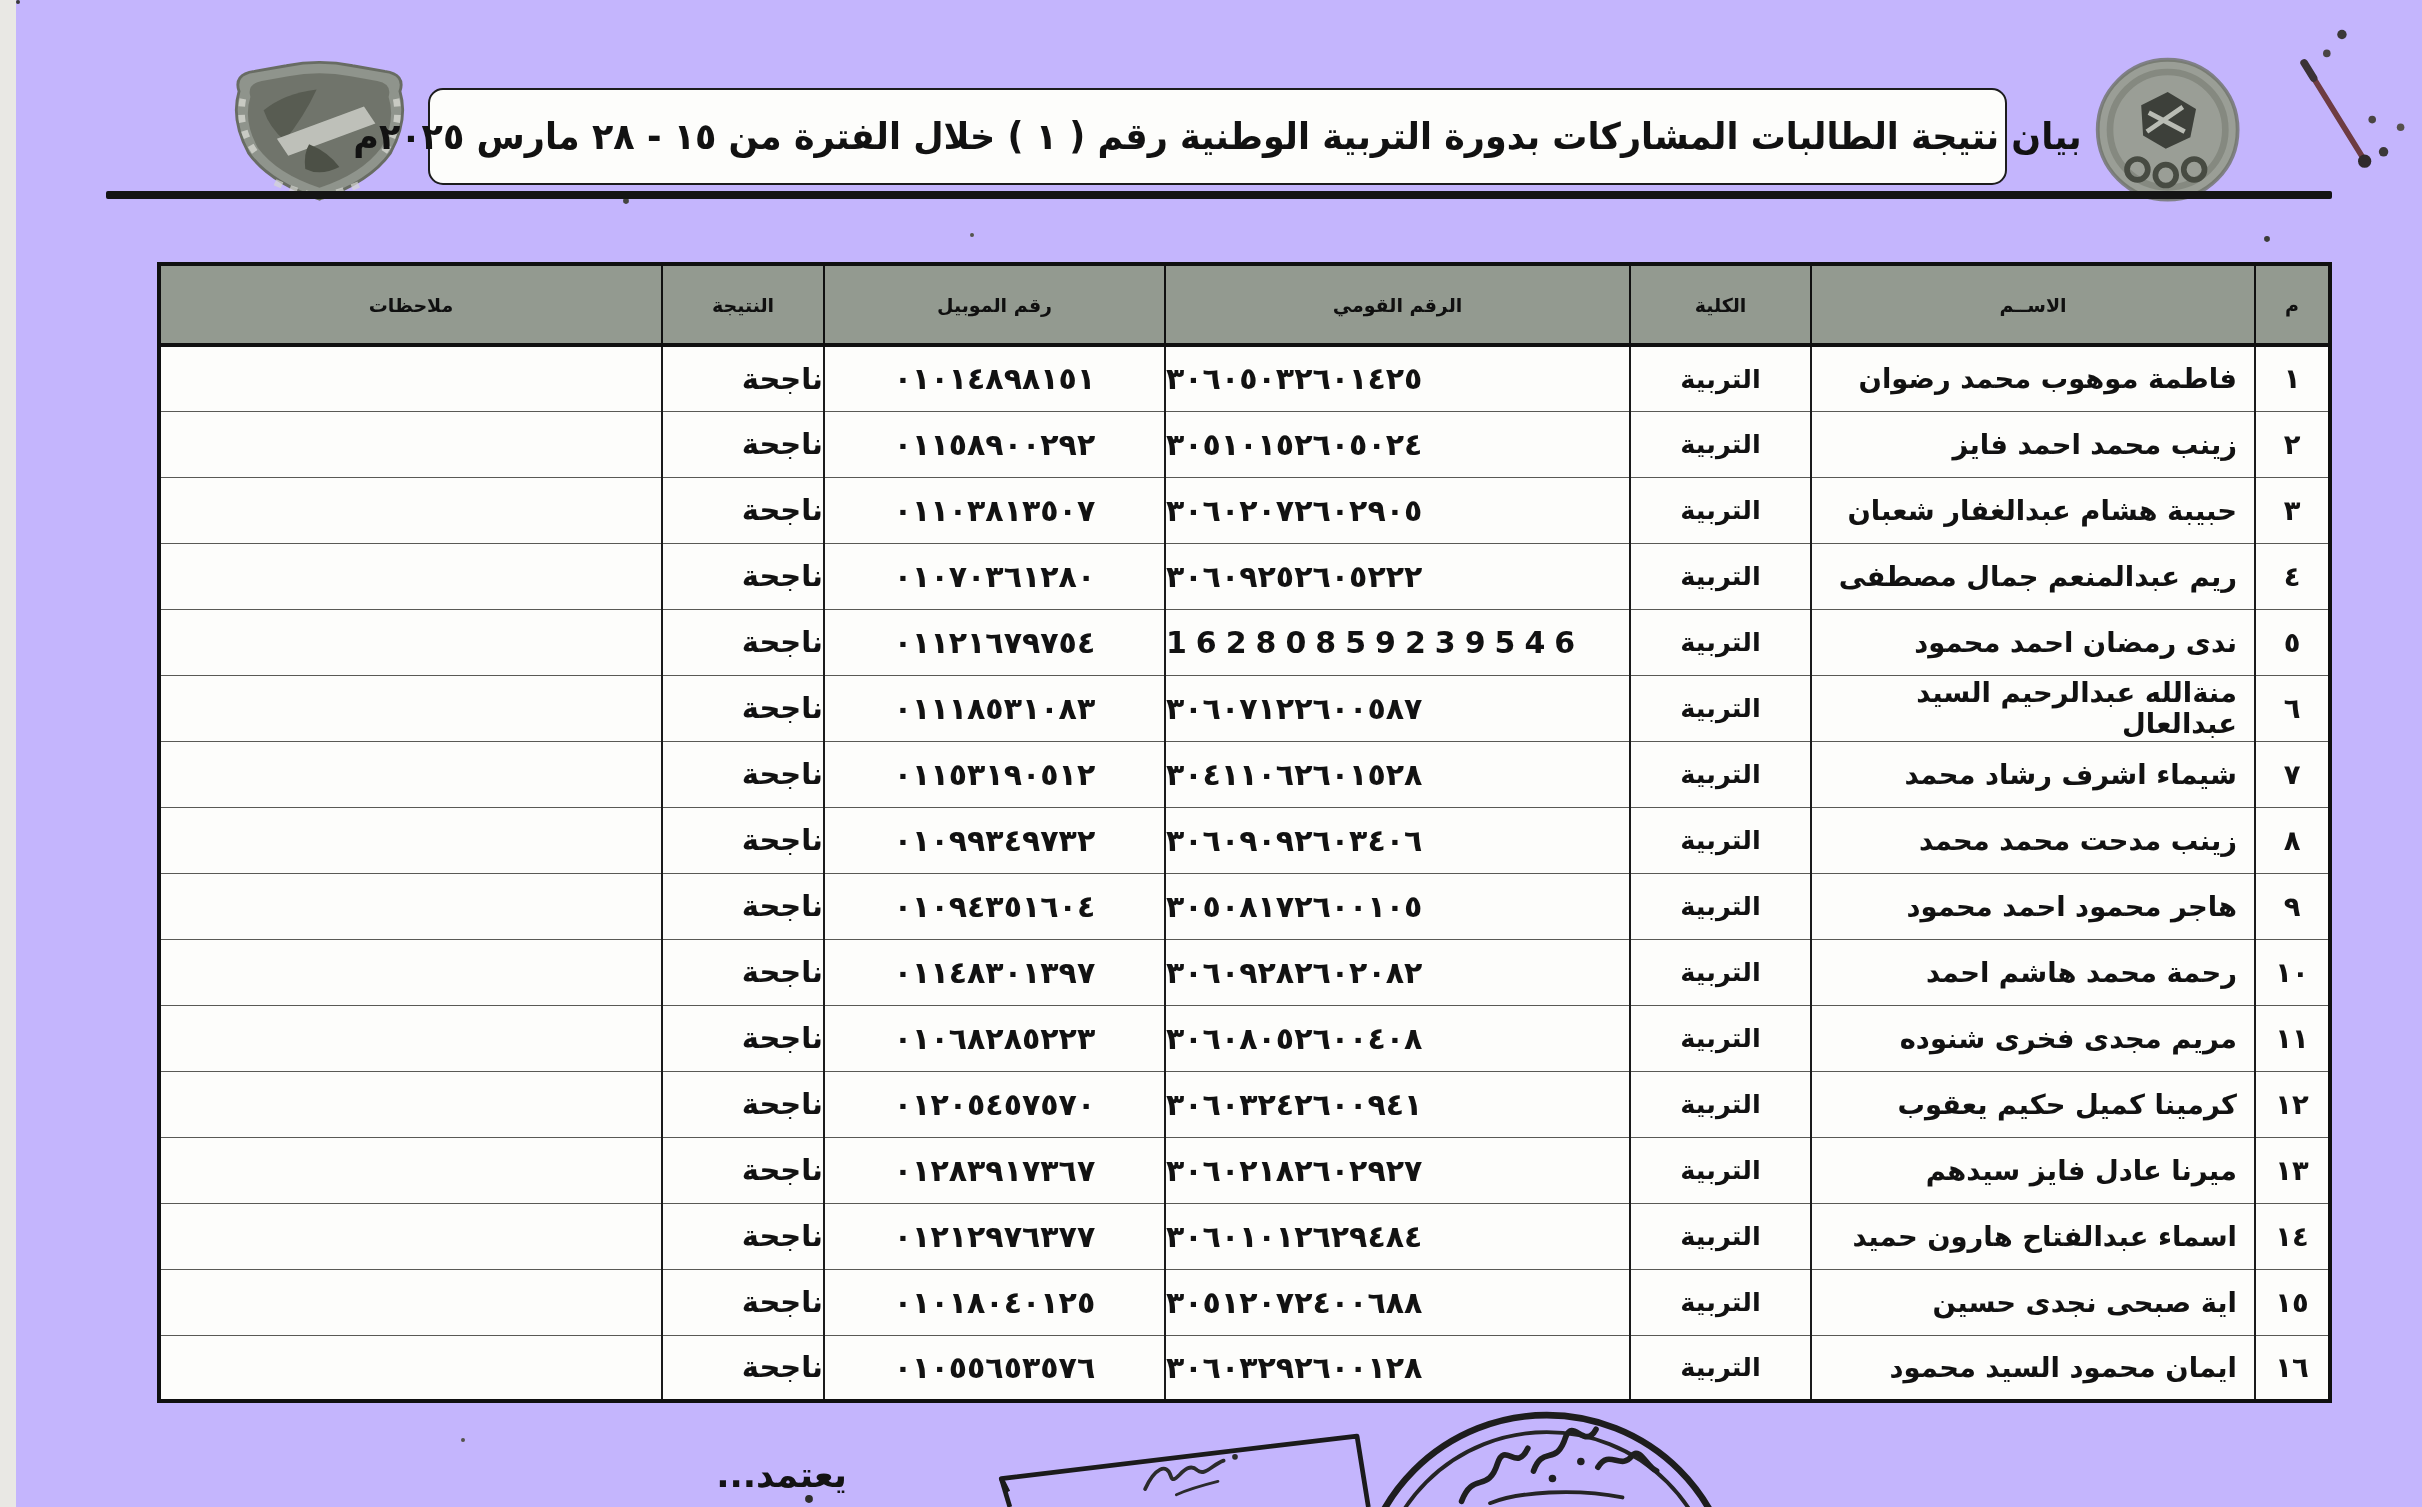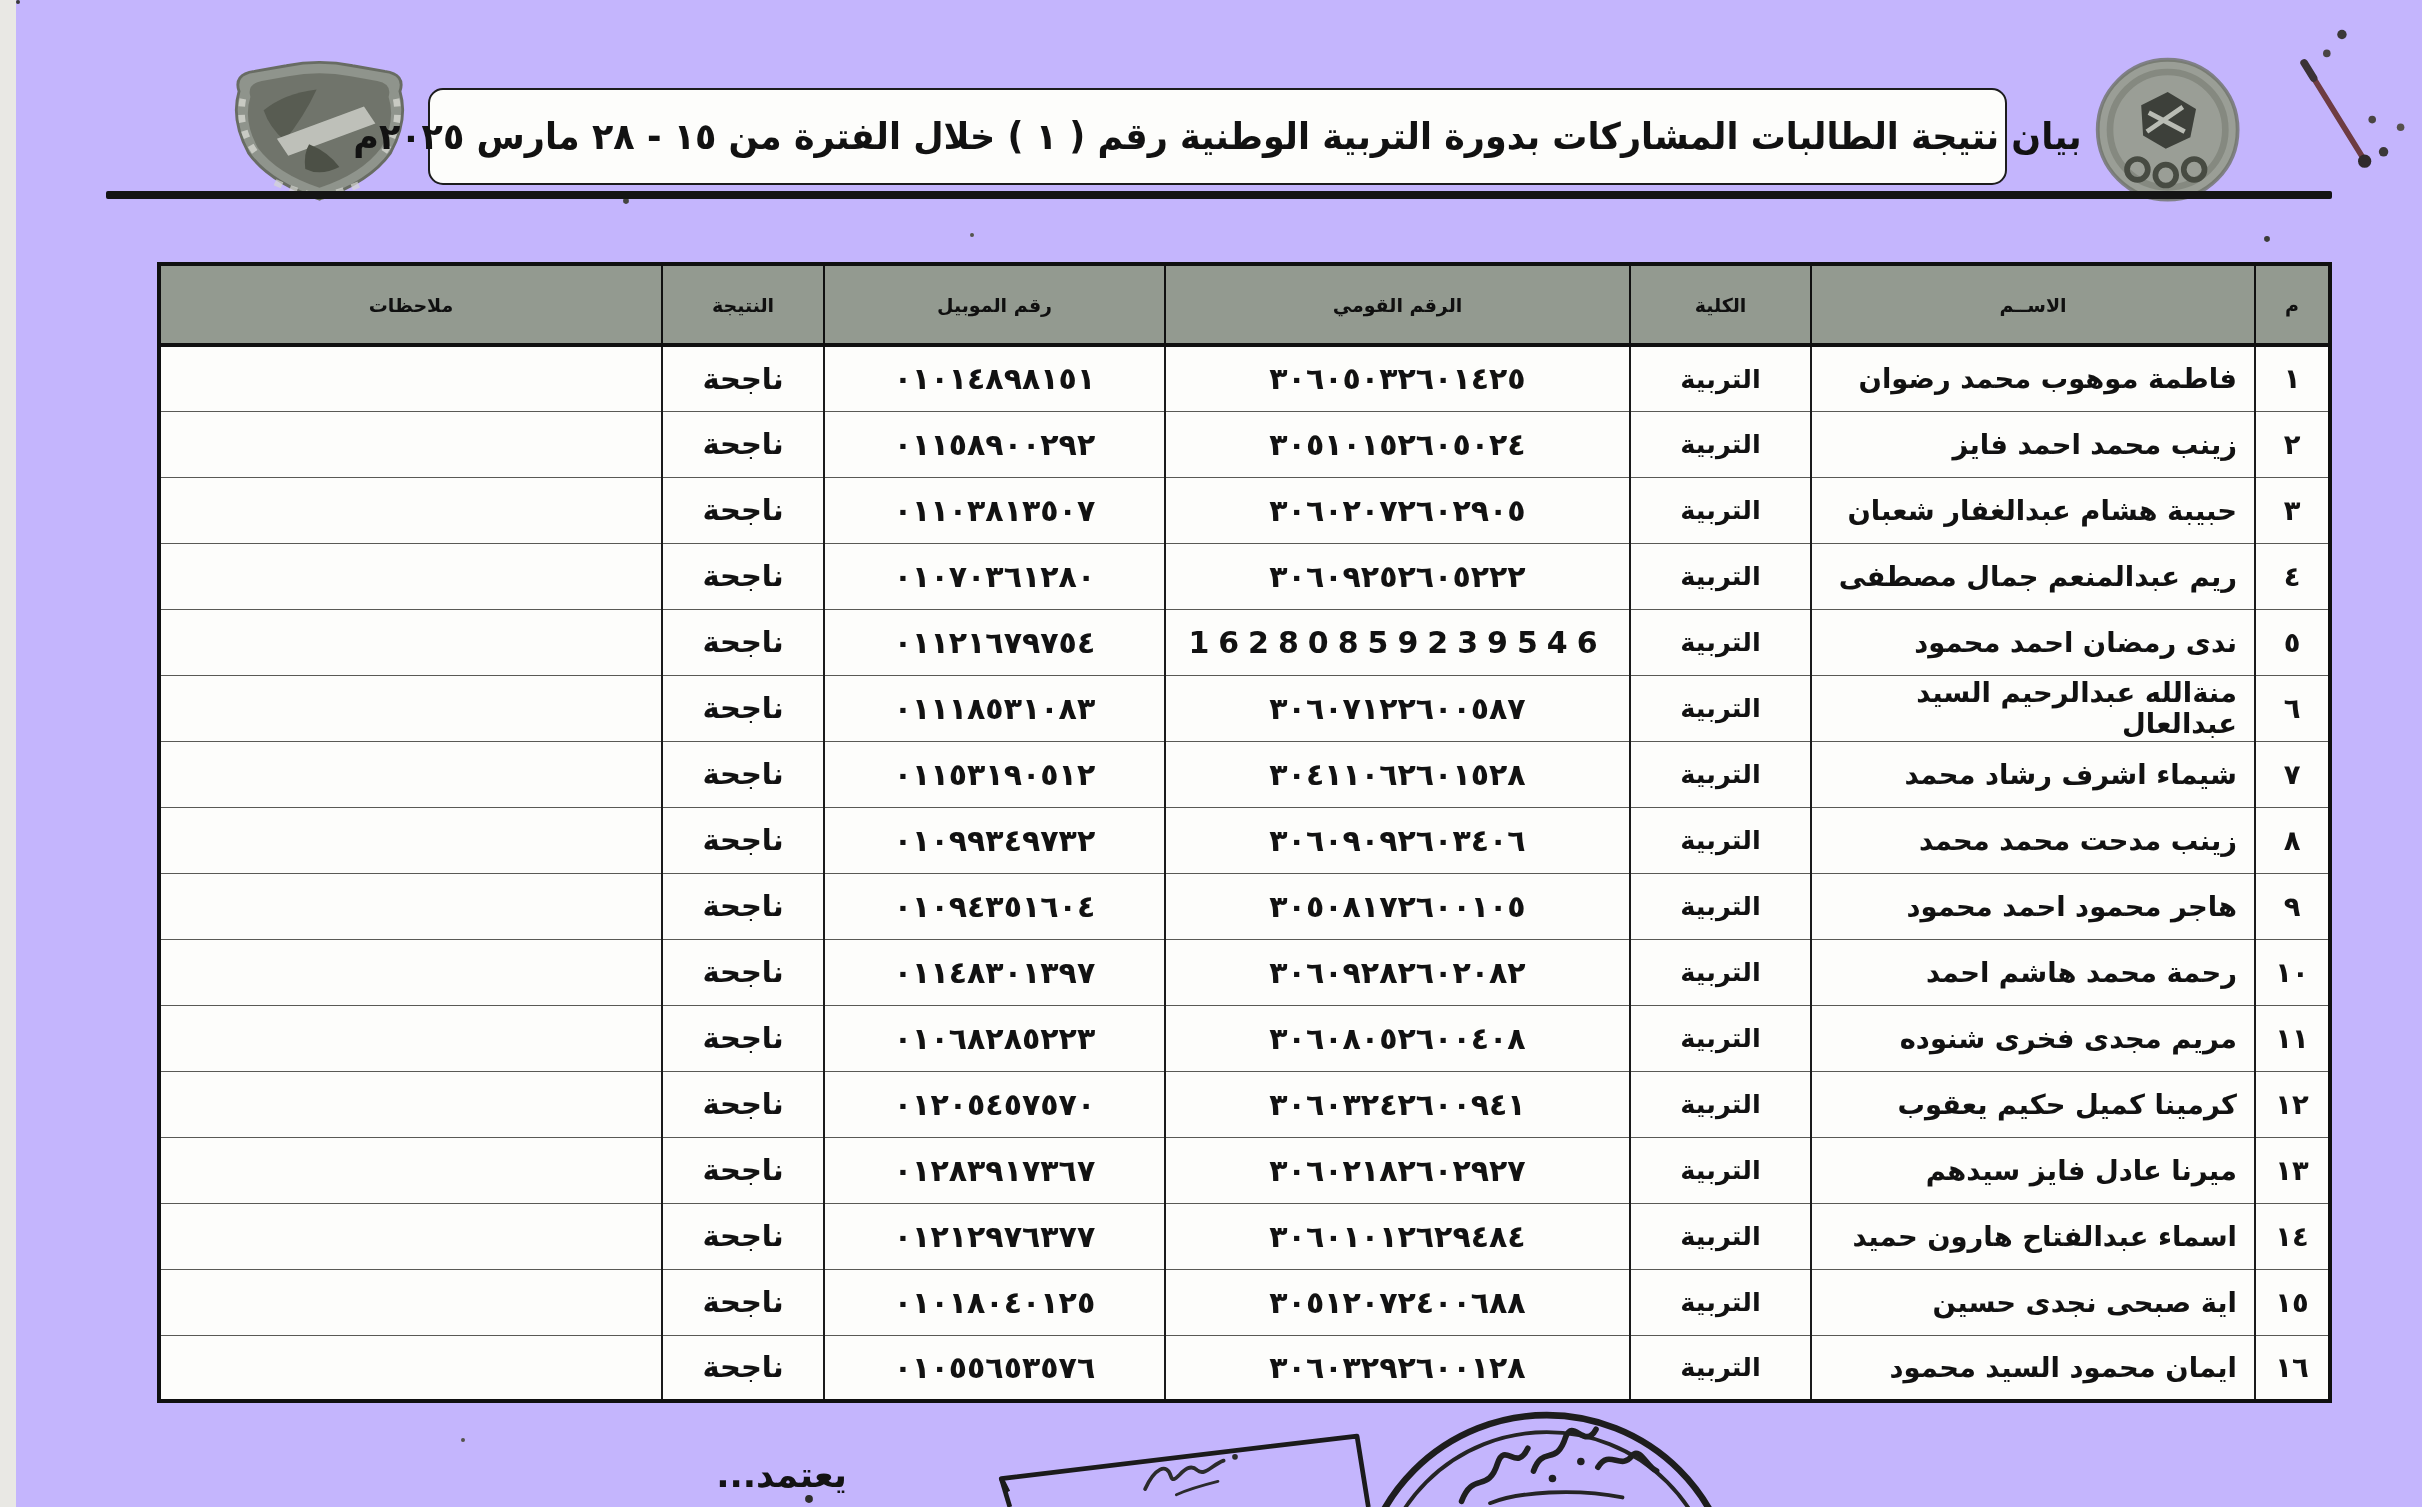--- a/index.html
+++ b/index.html
@@ -47,23 +47,23 @@
   }
   td {
     height:66px; vertical-align:middle;
     border-left:2.8px solid #1b1b1b; border-right:2.8px solid #1b1b1b;
     border-top:1.9px solid #595955; border-bottom:1.9px solid #595955;
     font-weight:bold; color:#121212;
   }
   td.c-no      { text-align:center; font-size:27.4px; }
   td.c-name    { text-align:right; padding-right:17px; font-size:27.4px; }
   td.c-college { text-align:center; font-size:25.6px; }
-  td.c-id      { text-align:center; font-size:30px; letter-spacing:0.30em; }
+  td.c-id      { text-align:left; font-size:30px; letter-spacing:0.30em; }
   td.c-mobile  { text-align:center; font-size:30px; letter-spacing:0.30em; }
-  td.c-result  { text-align:center; font-size:29px; }
+  td.c-result  { text-align:right; font-size:29px; }
   td.c-notes   { }
   
   .sign-line {
     position:absolute; left:187px; top:1455px; width:644px;
     font-size:35px; font-weight:bold; white-space:nowrap;
     display:flex; gap:44px; justify-content:flex-start; color:#131313;
   }
   .stamp-box   { position:absolute; left:935px;  top:1402px; width:445px; height:105px; overflow:hidden; }
   .stamp-round { position:absolute; left:1332px; top:1380px; width:407px; height:128px; overflow:hidden; }
 </style>

